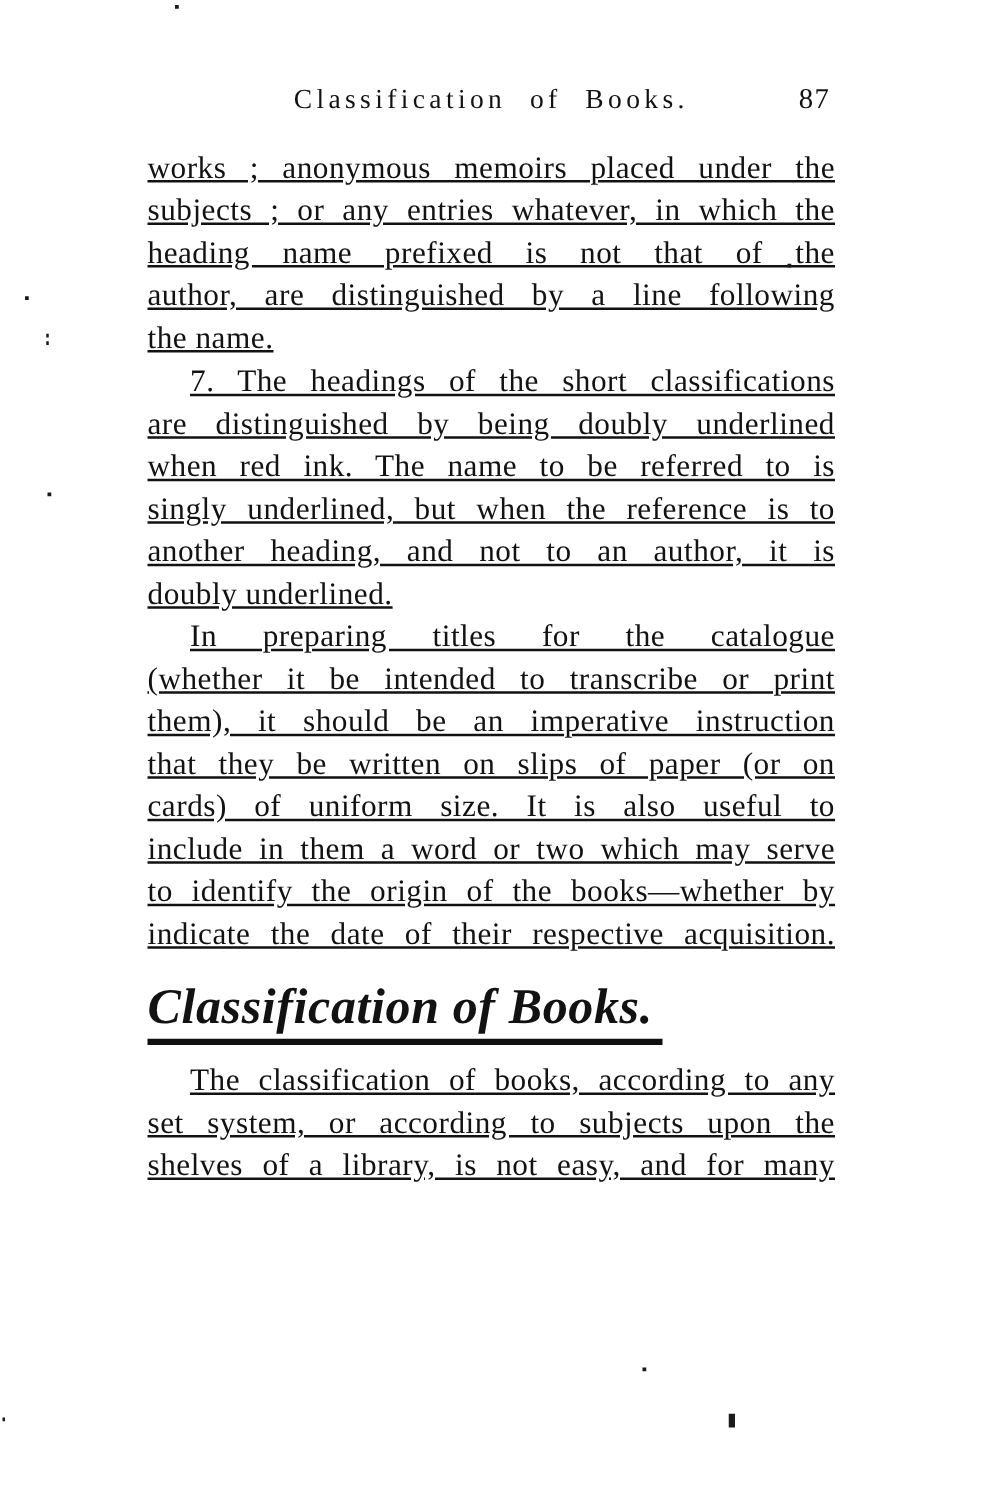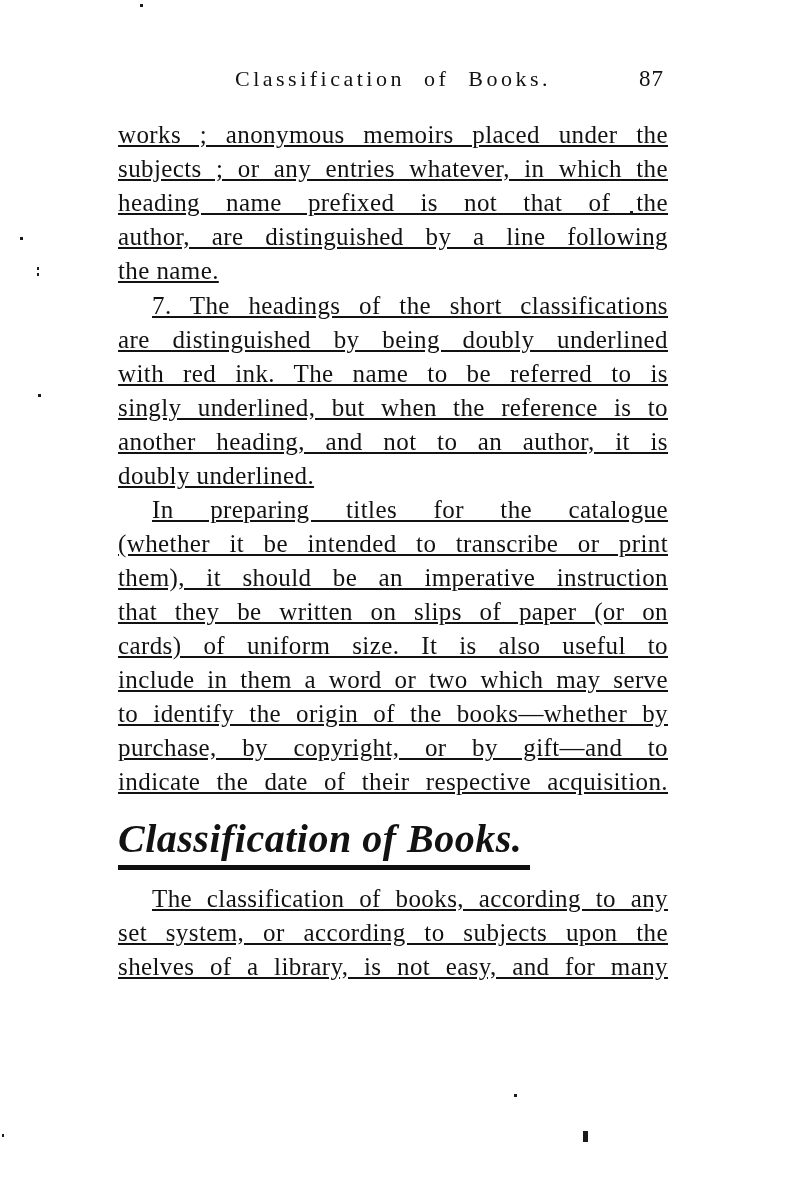--- a/index.html
+++ b/index.html
@@ -91,34 +91,33 @@
         <div class="paragraph">
           <div class="line">works ; anonymous memoirs placed under the</div>
           <div class="line">subjects ; or any entries whatever, in which the</div>
           <div class="line">heading name prefixed is not that of the</div>
           <div class="line">author, are distinguished by a line following</div>
           <div class="line no-justify">the name.</div>
         </div>
         <div class="paragraph gap-top">
           <div class="line indent">7. The headings of the short classifications</div>
           <div class="line">are distinguished by being doubly underlined</div>
-          <div class="line">with red ink.  The name to be referred to is</div>
+          <div class="line">when red ink.  The name to be referred to is</div>
           <div class="line">singly underlined, but when the reference is to</div>
           <div class="line">another heading, and not to an author, it is</div>
           <div class="line no-justify">doubly underlined.</div>
         </div>
         <div class="paragraph">
           <div class="line indent">In preparing titles for the catalogue</div>
           <div class="line">(whether it be intended to transcribe or print</div>
           <div class="line">them), it should be an imperative instruction</div>
           <div class="line">that they be written on slips of paper (or on</div>
           <div class="line">cards) of uniform size.  It is also useful to</div>
           <div class="line">include in them a word or two which may serve</div>
           <div class="line">to identify the origin of the books—whether by</div>
-          <div class="line">purchase, by copyright, or by gift—and to</div>
           <div class="line">indicate the date of their respective acquisition.</div>
         </div>
         <h2 class="section-heading">Classification of Books.</h2>
         <div class="paragraph">
           <div class="line indent">The classification of books, according to any</div>
           <div class="line">set system, or according to subjects upon the</div>
           <div class="line">shelves of a library, is not easy, and for many</div>
         </div>
       </main>
   </div>

